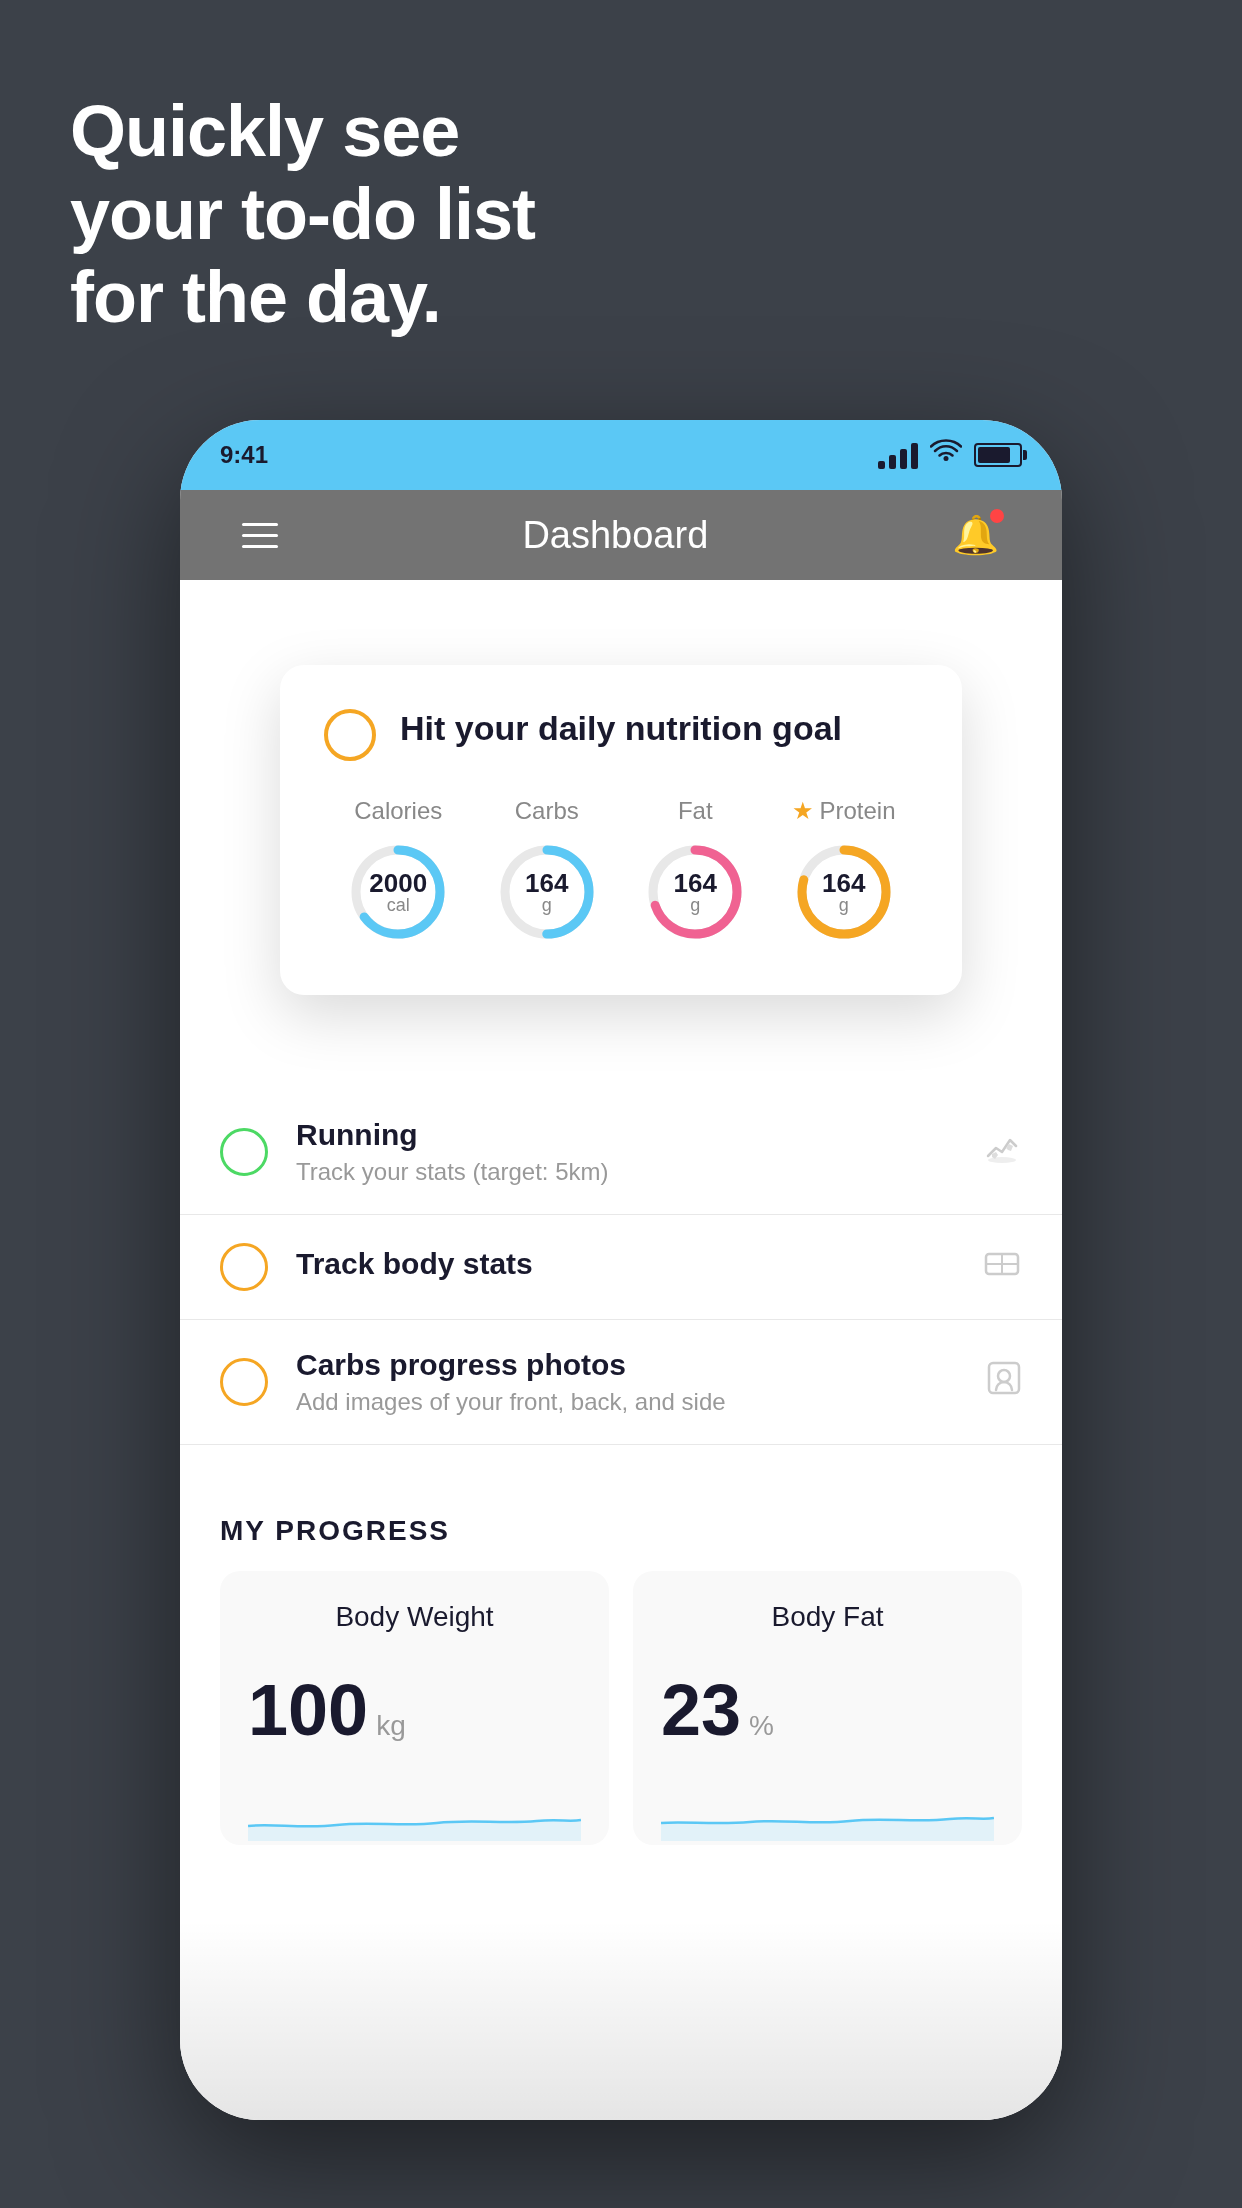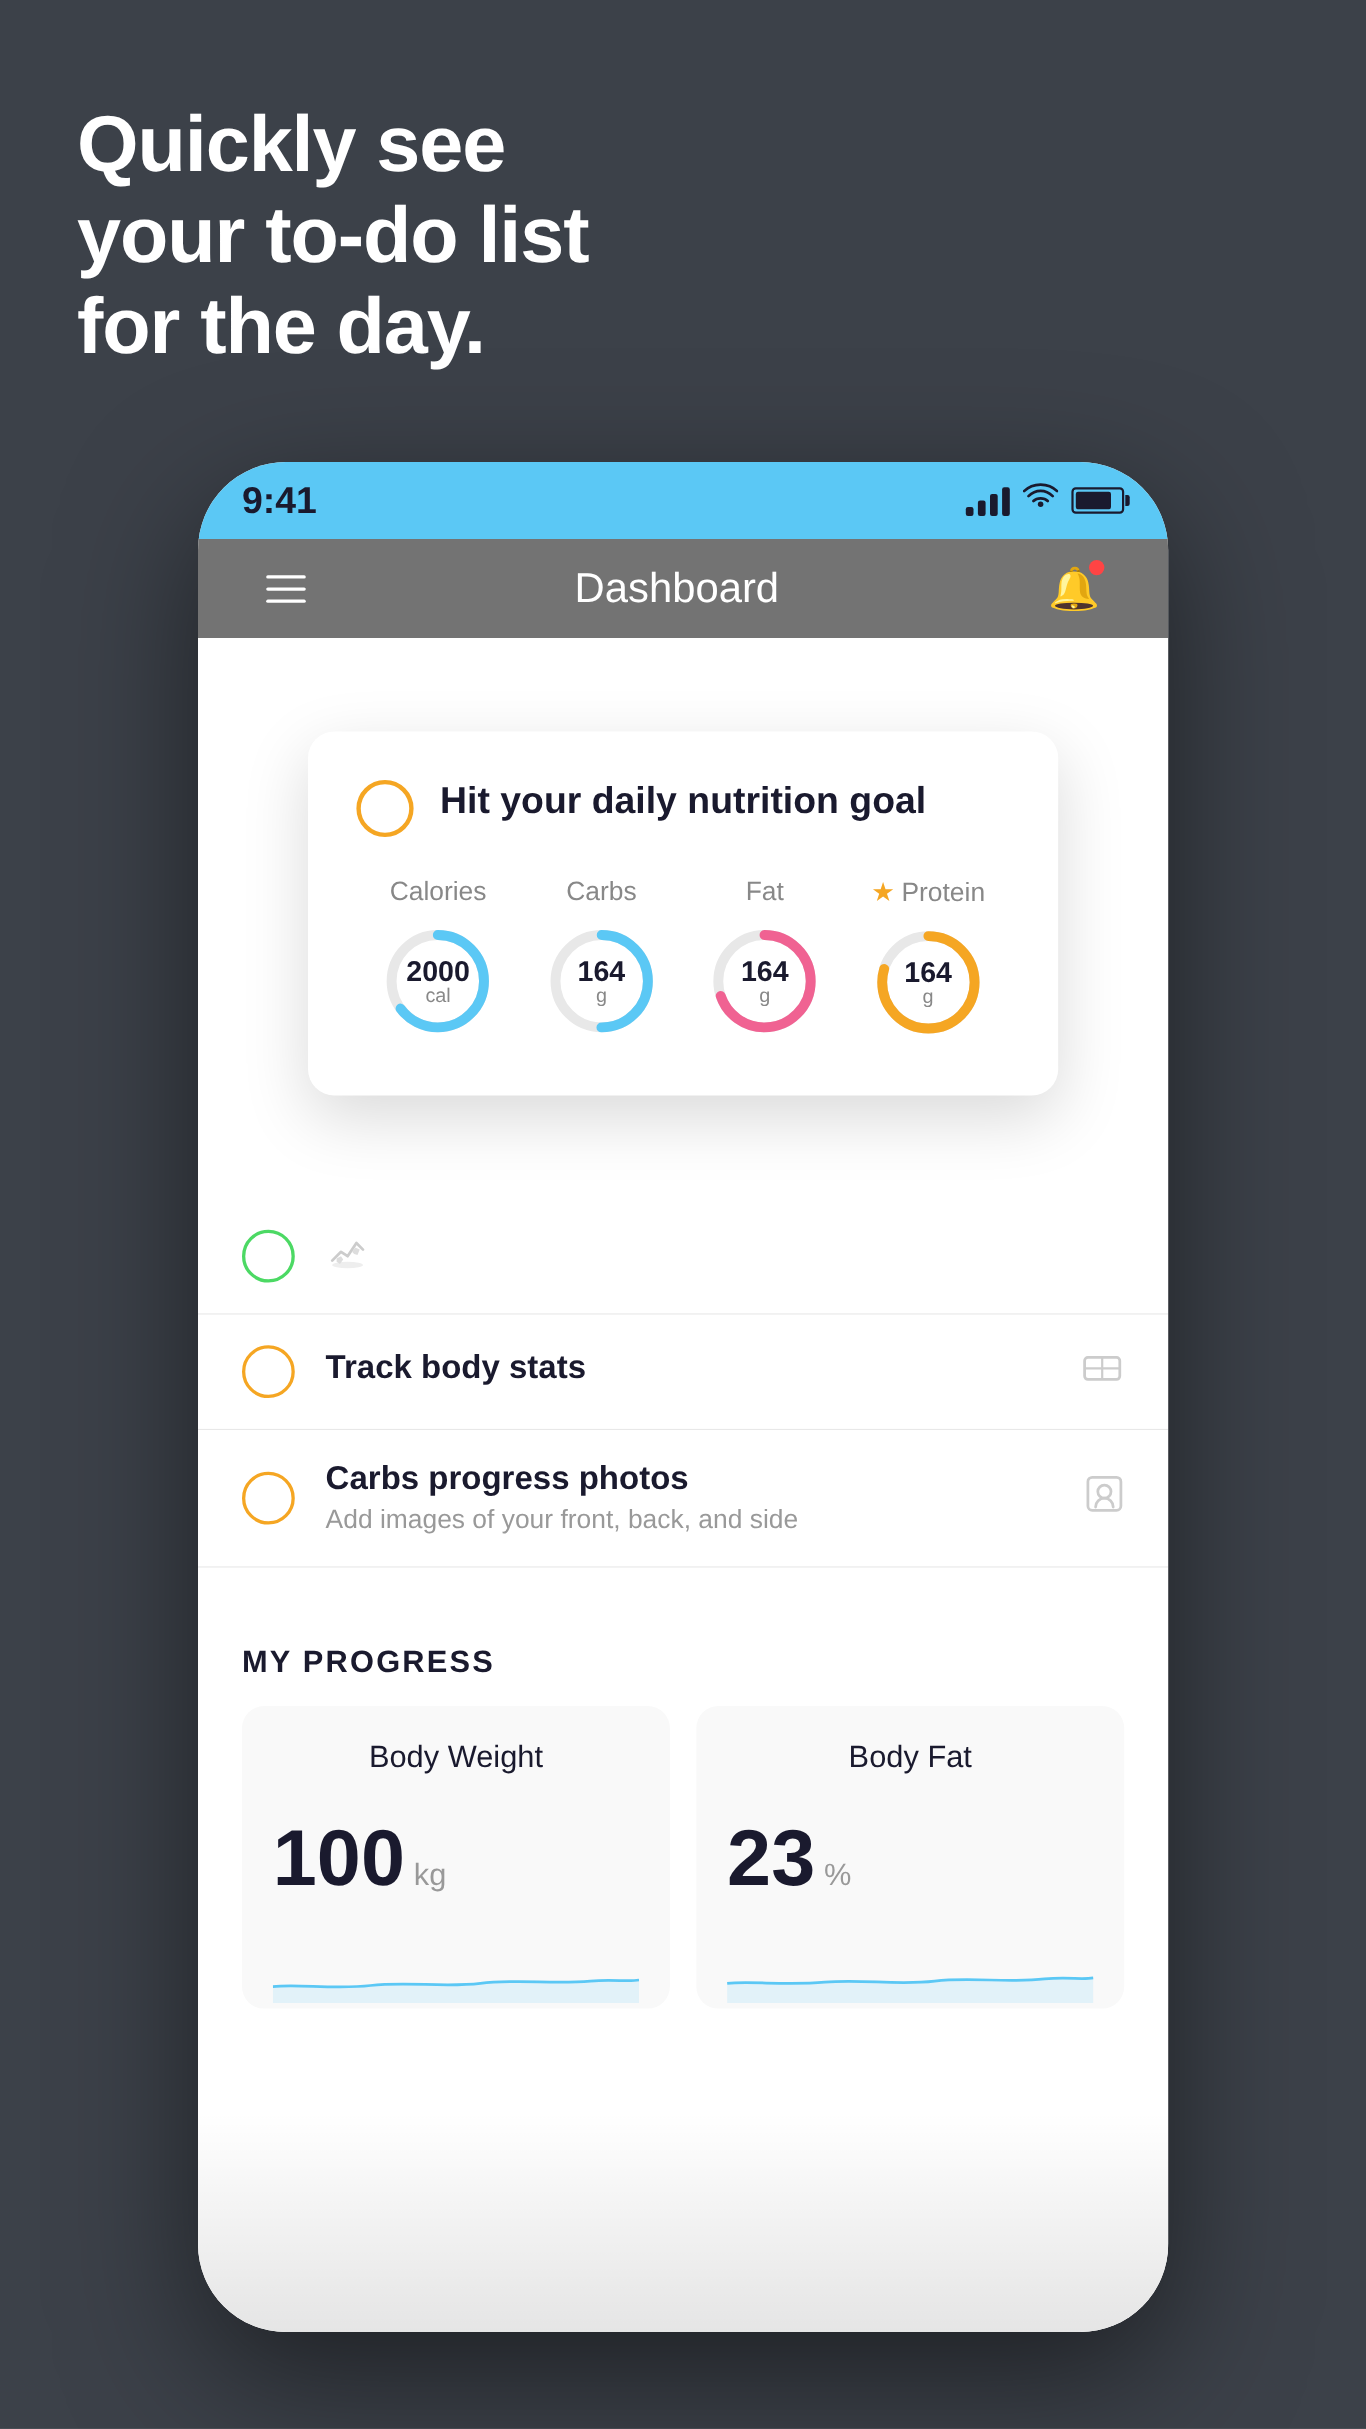--- a/index.html
+++ b/index.html
@@ -49,21 +49,21 @@
     .status-bar {
       background: #5bc8f5;
       height: 70px;
       display: flex;
       align-items: center;
       justify-content: space-between;
       padding: 0 40px;
     }
     .status-time {
       color: #1a1a2e;
-      font-size: 34px;
+      font-size: 24px;
       font-weight: 600;
     }
     .status-icons {
       display: flex;
       align-items: center;
       gap: 12px;
     }
     .signal-bars {
       display: flex;
       align-items: flex-end;
@@ -468,20 +468,24 @@
           </div>
         </div>
 
       </div>
     </div>
 
     <div class="todo-list" style="margin-top: 510px;">
 
       <div class="todo-item">
         <div class="todo-circle green"></div>
+        <div class="todo-content">
+          <div class="todo-title">Running</div>
+          <div class="todo-subtitle">Track your stats (target: 5km)</div>
+        </div>
         <div class="todo-icon">
           <svg width="40" height="32" viewBox="0 0 40 32" fill="none">
             <path d="M6 24l8-8 6 4 8-12 6 6" stroke="#ccc" stroke-width="2.5" stroke-linecap="round" stroke-linejoin="round" fill="none"></path>
             <ellipse cx="20" cy="28" rx="14" ry="3" fill="#eee"></ellipse>
             <path d="M10 22l4-2 2 3-3 4-3-2v-3z" fill="#ddd"></path>
             <path d="M24 16l3-4 4 2-2 5-3-1-2-2z" fill="#ddd"></path>
           </svg>
         </div>
       </div>
 

